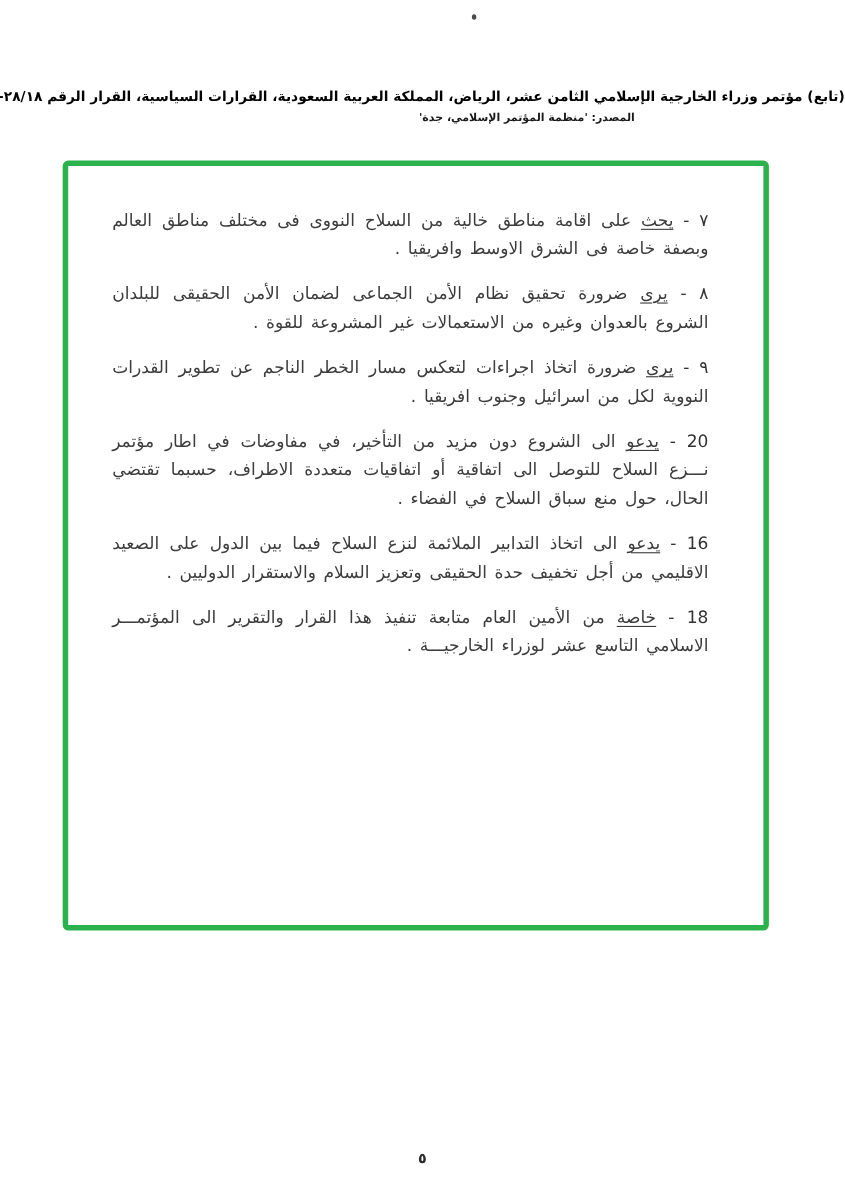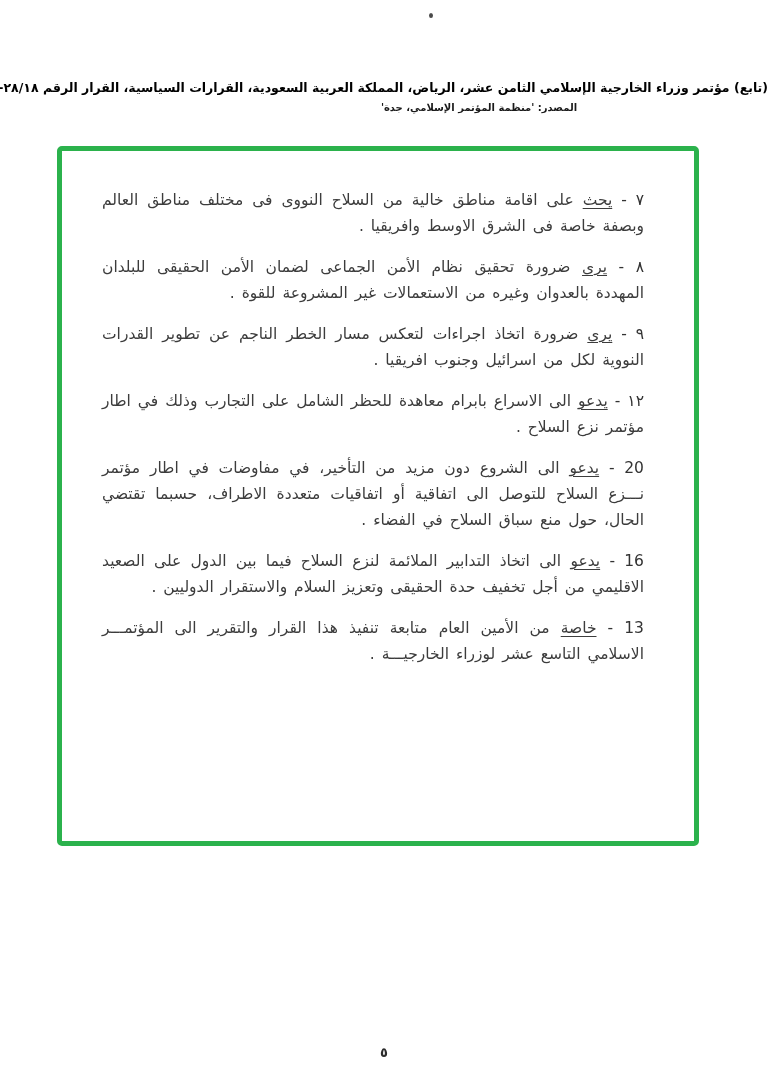--- a/index.html
+++ b/index.html
@@ -121,51 +121,46 @@
     <div class="doc-body">
   <p class="item">
     <span class="item-number">٧ -</span>
     <span class="item-keyword">يحث</span>
     <span class="item-text">على اقامة مناطق خالية من السلاح النووى فى مختلف مناطق العالم وبصفة خاصة فى الشرق الاوسط وافريقيا .</span>
   </p>
 
   <p class="item">
     <span class="item-number">٨ -</span>
     <span class="item-keyword">يرى</span>
-    <span class="item-text">ضرورة تحقيق نظام الأمن الجماعى لضمان الأمن الحقيقى للبلدان المهددة بالعدوان وغيره من الاستعمالات غير المشروعة للقوة .</span>
+    <span class="item-text">ضرورة تحقيق نظام الأمن الجماعى لضمان الأمن الحقيقى للبلدان الشروع بالعدوان وغيره من الاستعمالات غير المشروعة للقوة .</span>
   </p>
 
   <p class="item">
     <span class="item-number">٩ -</span>
     <span class="item-keyword">يرى</span>
     <span class="item-text">ضرورة اتخاذ اجراءات لتعكس مسار الخطر الناجم عن تطوير القدرات النووية لكل من اسرائيل وجنوب افريقيا .</span>
   </p>
 
 
 
-  <p class="item">
-    <span class="item-number">١٢ -</span>
-    <span class="item-keyword">يدعو</span>
-    <span class="item-text">الى الاسراع بابرام معاهدة للحظر الشامل على التجارب وذلك في اطار مؤتمر نزع السلاح .</span>
-  </p>
 
   <p class="item">
     <span class="item-number">20 -</span>
     <span class="item-keyword">يدعو</span>
     <span class="item-text">الى الشروع دون مزيد من التأخير، في مفاوضات في اطار مؤتمر نـــزع السلاح للتوصل الى اتفاقية أو اتفاقيات متعددة الاطراف، حسبما تقتضي الحال، حول منع سباق السلاح في الفضاء .</span>
   </p>
 
   <p class="item">
     <span class="item-number">16 -</span>
     <span class="item-keyword">يدعو</span>
     <span class="item-text">الى اتخاذ التدابير الملائمة لنزع السلاح فيما بين الدول على الصعيد الاقليمي من أجل تخفيف حدة الحقيقى وتعزيز السلام والاستقرار الدوليين .</span>
   </p>
 
   <p class="item">
-    <span class="item-number">13 -</span>
+    <span class="item-number">18 -</span>
     <span class="item-keyword">خاصة</span>
     <span class="item-text">من الأمين العام متابعة تنفيذ هذا القرار والتقرير الى المؤتمـــر الاسلامي التاسع عشر لوزراء الخارجيـــة .</span>
   </p>
 </div>
   </div>
 
   <footer class="page-footer">
     <span class="page-number">٥</span>
   </footer>
 

